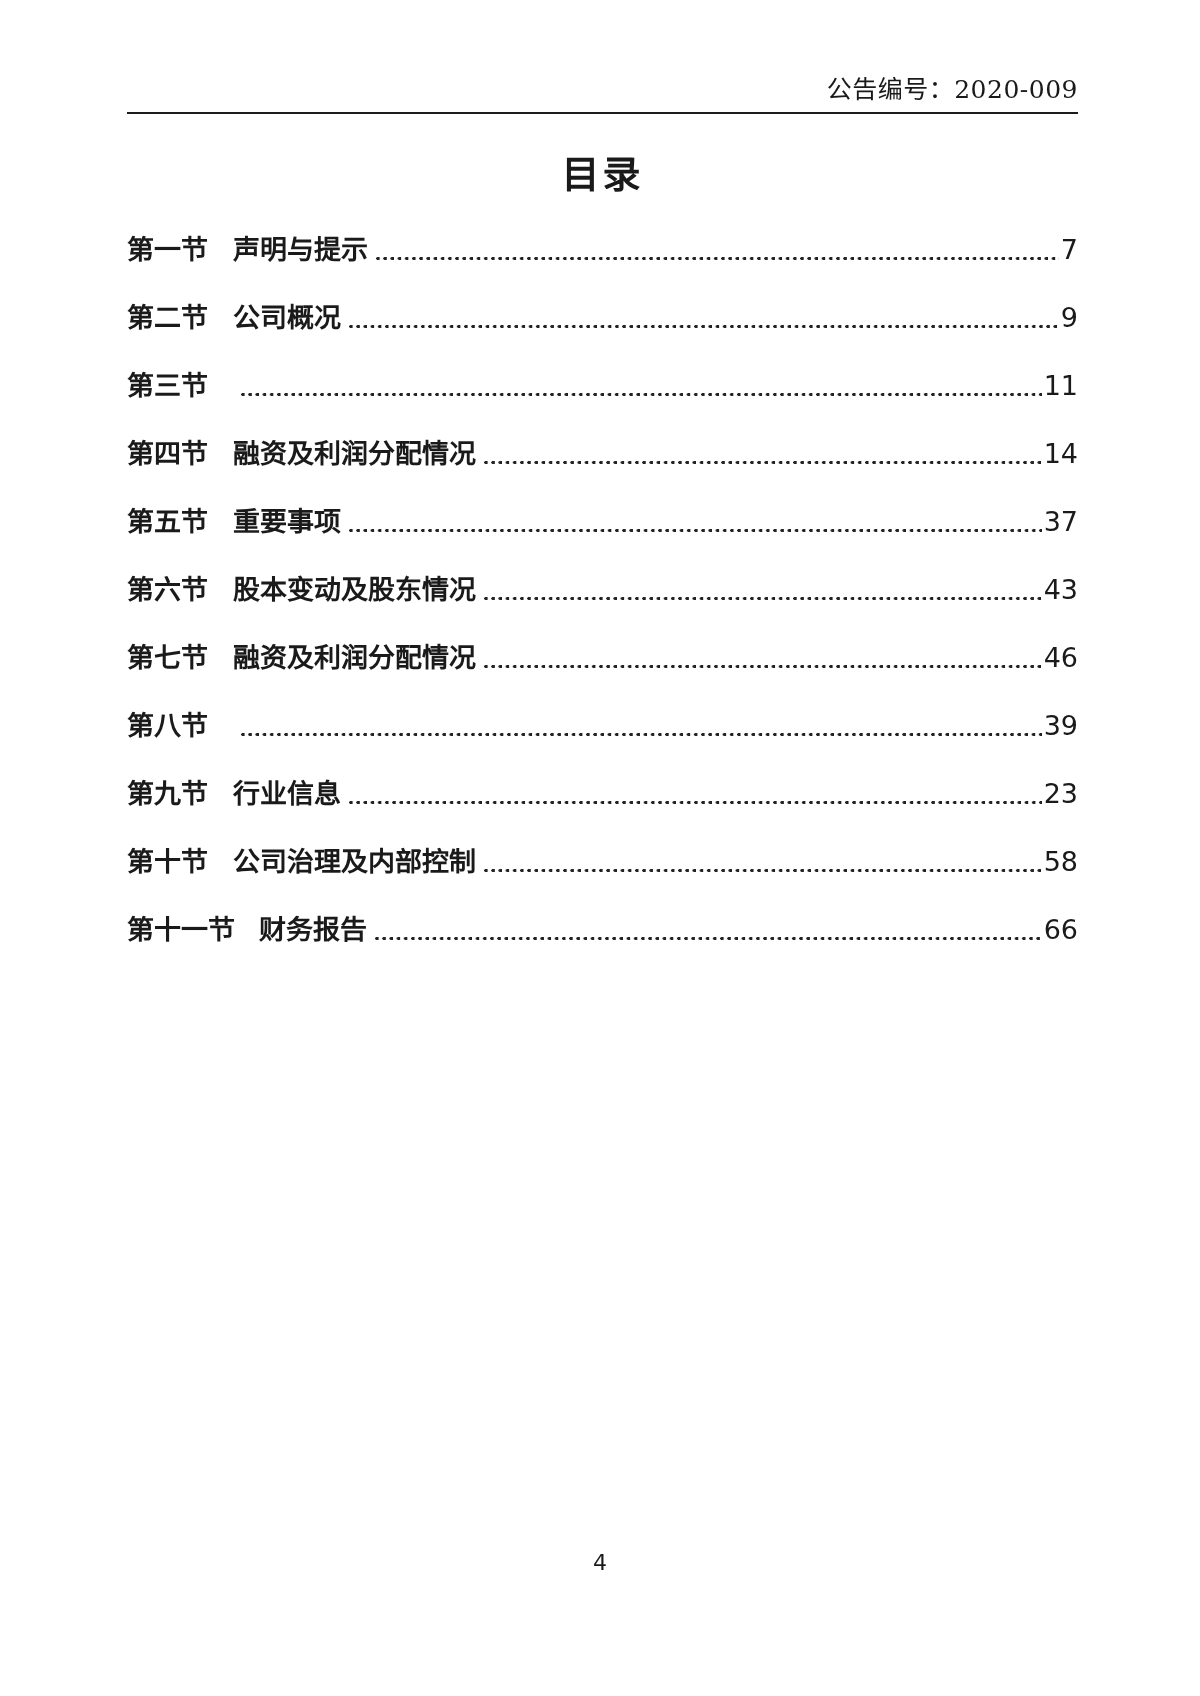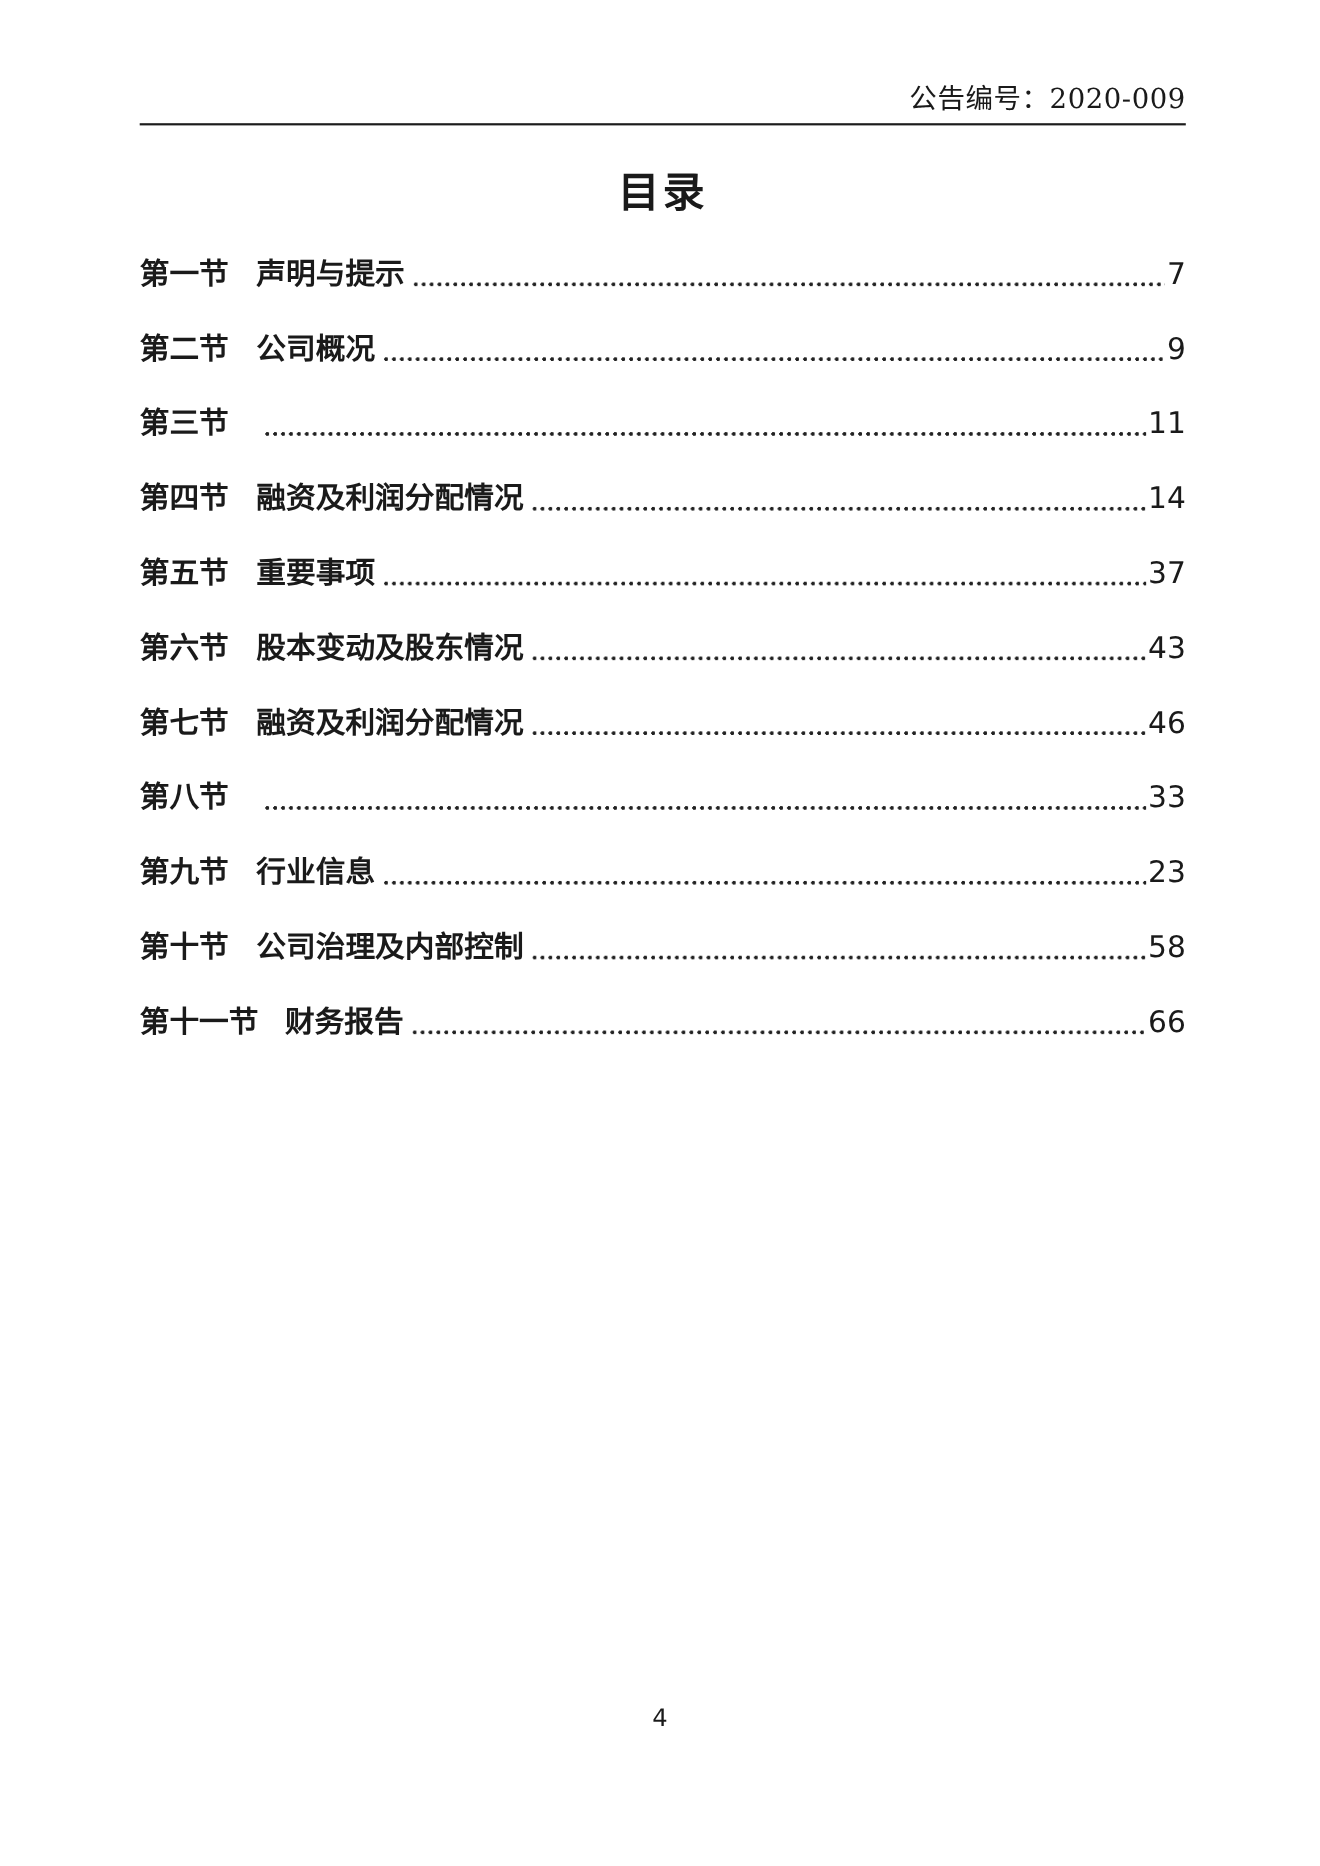--- a/index.html
+++ b/index.html
@@ -149,21 +149,21 @@
   <div class="toc-row">
     <span class="toc-sec">第七节</span>
     <span class="toc-title">融资及利润分配情况</span>
     <span class="toc-leader"></span>
     <span class="toc-page">46</span>
   </div>
 
   <div class="toc-row">
     <span class="toc-sec">第八节</span>
     <span class="toc-leader"></span>
-    <span class="toc-page">33</span>
+    <span class="toc-page">39</span>
   </div>
 
   <div class="toc-row">
     <span class="toc-sec">第九节</span>
     <span class="toc-title">行业信息</span>
     <span class="toc-leader"></span>
     <span class="toc-page">23</span>
   </div>
 
   <div class="toc-row">

